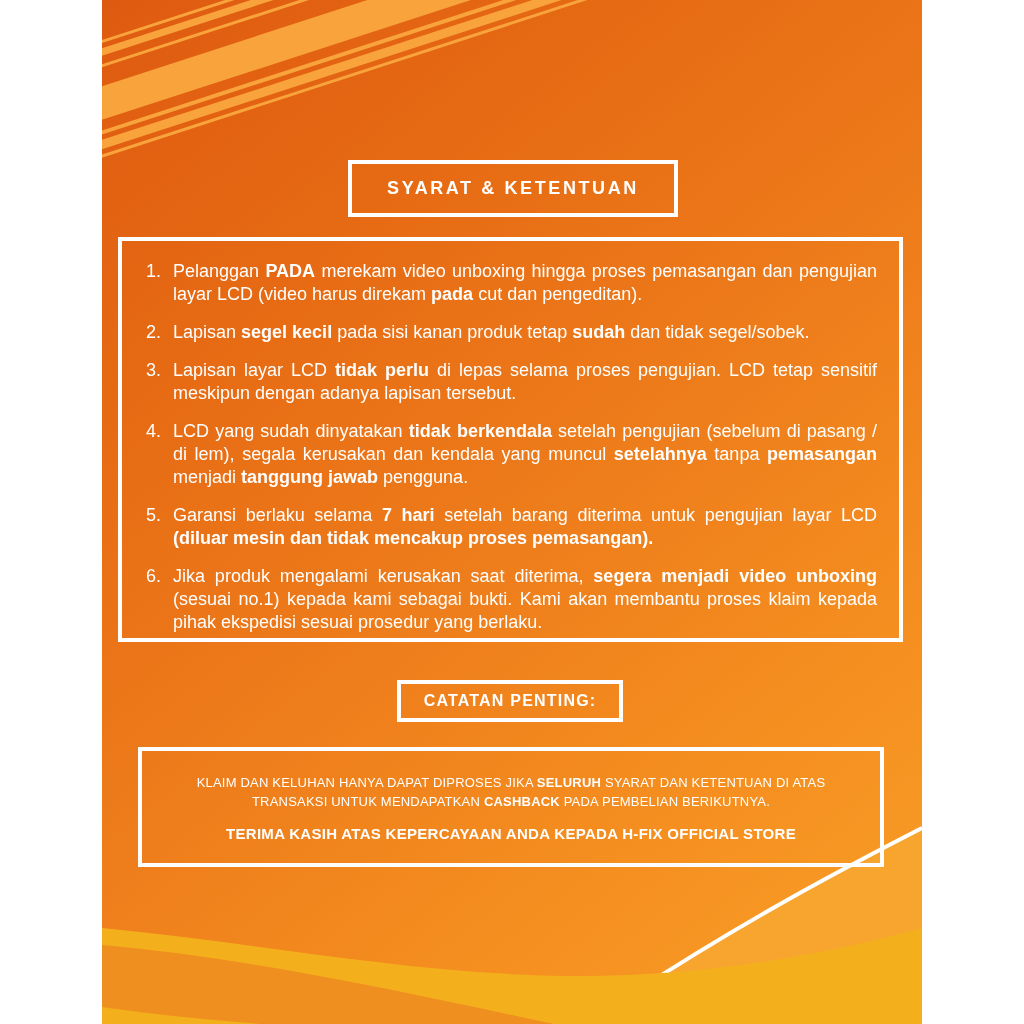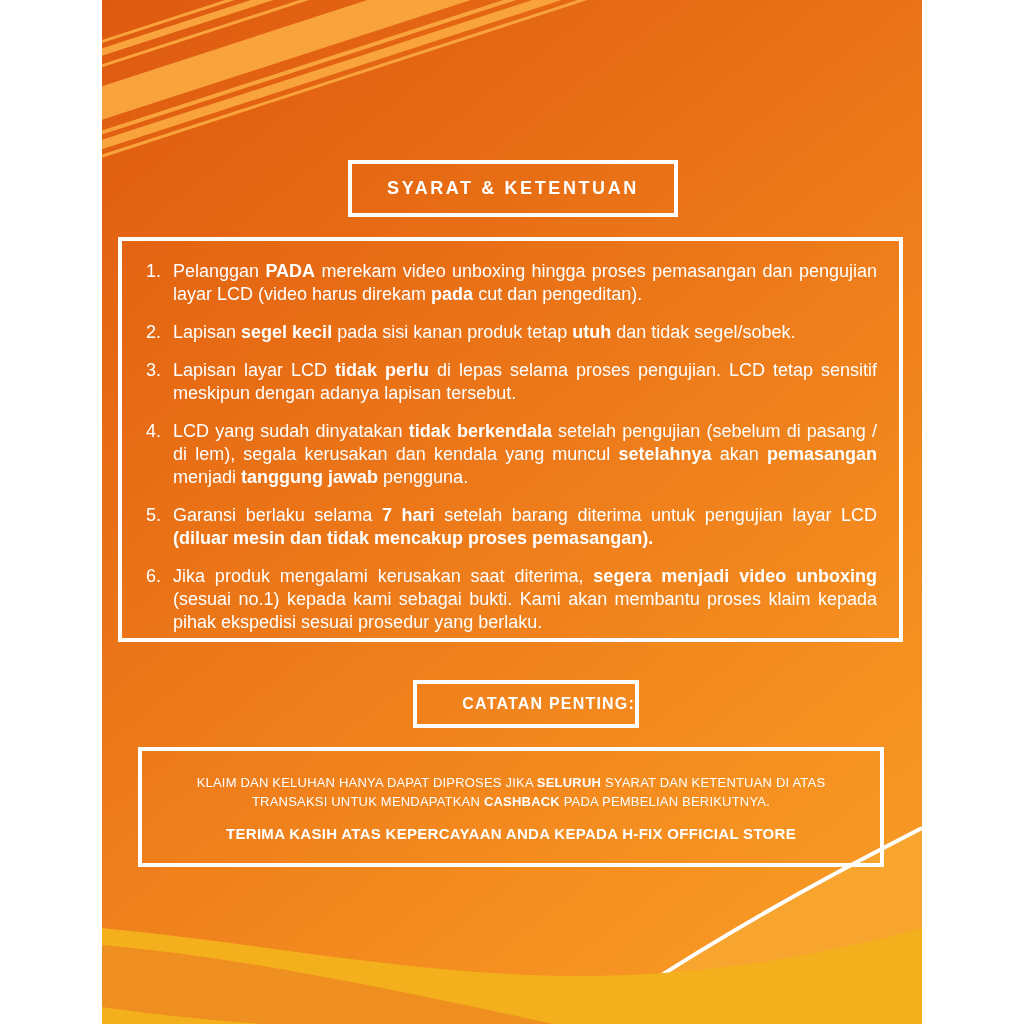--- a/index.html
+++ b/index.html
@@ -23,21 +23,21 @@
   
   .brand{position:absolute;left:250px;top:26px;width:320px;height:84px;}
 
   
   .outline-box{
     position:absolute;box-sizing:border-box;border:4px solid #ffffff;
     display:flex;align-items:center;justify-content:center;text-align:center;
   }
   .title-box{left:246px;top:160px;width:330px;height:57px;}
   .title-box span{font-weight:bold;font-size:18px;letter-spacing:2.6px;}
-  .notes-title-box{left:311px;top:680px;width:226px;height:48px;justify-content:flex-end;}
+  .notes-title-box{left:295px;top:680px;width:226px;height:42px;}
   .notes-title-box span{font-weight:bold;font-size:16px;letter-spacing:1.2px;}
 
   
   .terms-box{
     position:absolute;left:16px;top:237px;width:785px;height:405px;
     box-sizing:border-box;border:4px solid #ffffff;
     padding:19px 22px 10px 24px;
   }
   .terms-list{list-style:none;margin:0;padding:0;font-size:18px;line-height:23px;}
   .terms-list li{display:flex;margin-bottom:15px;}
@@ -87,29 +87,29 @@
     </div>
 
     <div class="terms-box">
       <ol class="terms-list" id="terms-list">
           <li>
             <span class="li-num">1.</span>
             <div class="li-text"><span>Pelanggan </span><b>PADA</b><span> merekam video unboxing hingga proses pemasangan dan pengujian layar LCD (video harus direkam </span><b>pada</b><span> cut dan pengeditan).</span></div>
           </li>
           <li>
             <span class="li-num">2.</span>
-            <div class="li-text"><span>Lapisan </span><b>segel kecil</b><span> pada sisi kanan produk tetap </span><b>utuh</b><span> dan tidak segel/sobek.</span></div>
+            <div class="li-text"><span>Lapisan </span><b>segel kecil</b><span> pada sisi kanan produk tetap </span><b>sudah</b><span> dan tidak segel/sobek.</span></div>
           </li>
           <li>
             <span class="li-num">3.</span>
             <div class="li-text"><span>Lapisan layar LCD </span><b>tidak perlu</b><span> di lepas selama proses pengujian. LCD tetap sensitif meskipun dengan adanya lapisan tersebut.</span></div>
           </li>
           <li>
             <span class="li-num">4.</span>
-            <div class="li-text"><span>LCD yang sudah dinyatakan </span><b>tidak berkendala</b><span> setelah pengujian (sebelum di pasang / di lem), segala kerusakan dan kendala yang muncul </span><b>setelahnya</b><span> akan </span><b>pemasangan</b><span> menjadi </span><b>tanggung jawab</b><span> pengguna.</span></div>
+            <div class="li-text"><span>LCD yang sudah dinyatakan </span><b>tidak berkendala</b><span> setelah pengujian (sebelum di pasang / di lem), segala kerusakan dan kendala yang muncul </span><b>setelahnya</b><span> tanpa </span><b>pemasangan</b><span> menjadi </span><b>tanggung jawab</b><span> pengguna.</span></div>
           </li>
           <li>
             <span class="li-num">5.</span>
             <div class="li-text"><span>Garansi berlaku selama </span><b>7 hari</b><span> setelah barang diterima untuk pengujian layar LCD </span><b>(diluar mesin dan tidak mencakup proses pemasangan).</b></div>
           </li>
           <li>
             <span class="li-num">6.</span>
             <div class="li-text"><span>Jika produk mengalami kerusakan saat diterima, </span><b>segera menjadi video unboxing</b><span> (sesuai no.1) kepada kami sebagai bukti. Kami akan membantu proses klaim kepada pihak ekspedisi sesuai prosedur yang berlaku.</span></div>
           </li>
         </ol>

